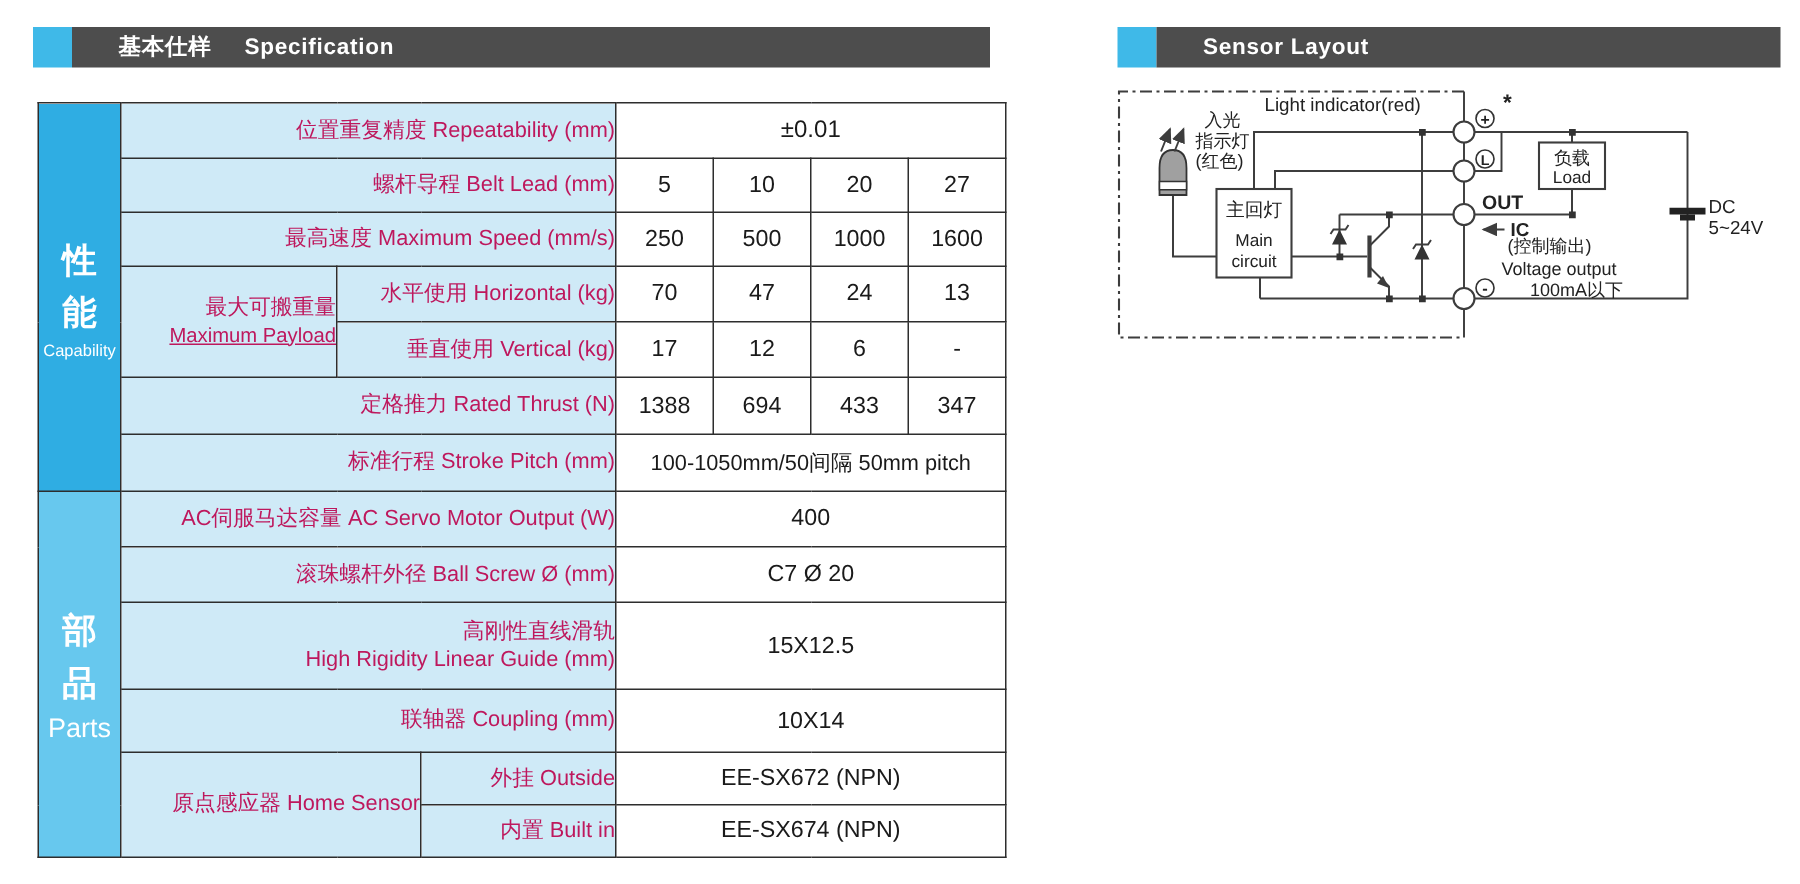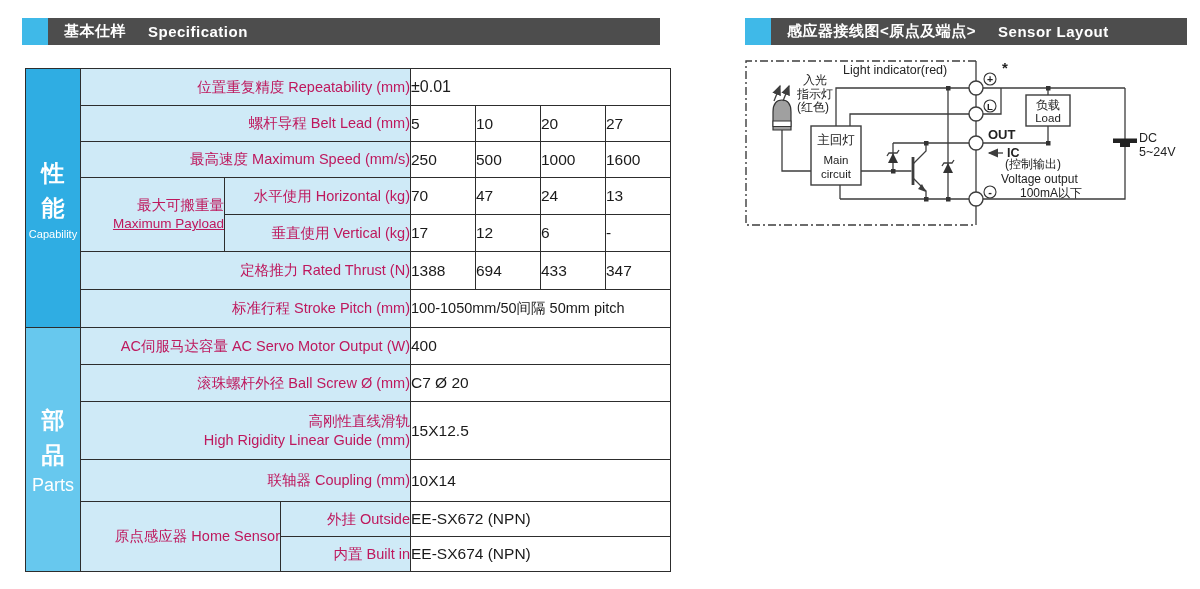--- a/index.html
+++ b/index.html
@@ -4,32 +4,32 @@
 <style>
   html,body{margin:0;padding:0;}
   body{
     width:1200px;height:589px;position:relative;background:#ffffff;
     font-family:"Liberation Sans",sans-serif;color:#1a1a1a;overflow:hidden;
   }
   
   .hbar{position:absolute;top:18px;height:27px;display:flex;align-items:stretch;}
   .hbar .accent{width:26px;background:#3fb9e8;}
   .hbar .bar{background:#4d4d4d;color:#fff;display:flex;align-items:center;
-    font-weight:bold;font-size:15px;letter-spacing:.5px;padding:0 16px;flex:1;}
+    font-weight:bold;font-size:15px;letter-spacing:.5px;padding:0 31px;flex:1;}
   .hbar .bar .zh{margin-right:22px;white-space:nowrap;}
   #hbar-left{left:22px;width:638px;}
   #hbar-right{left:745px;width:442px;}
 
   
   #spec-table{position:absolute;left:25px;top:68px;border-collapse:collapse;
     table-layout:fixed;width:645px;}
   #spec-table td{border:1.6px solid #2d2d2d;overflow:hidden;padding:0;}
   td.lbl{background:#cfeaf7;padding:2px 4px 2px 13px;font-size:14.5px;color:#be185d;
     text-align:right;vertical-align:middle;line-height:1.25;}
-  td.val{background:#fff;text-align:left;font-size:15.5px;vertical-align:middle;}
+  td.val{background:#fff;text-align:center;font-size:15.5px;vertical-align:middle;}
   td.side{color:#fff;text-align:center;vertical-align:middle;}
   td.side-cap{background:#2fade3;}
   td.side-parts{background:#67c8ee;}
   .side .zh{display:block;font-size:23px;font-weight:bold;line-height:1.5;}
   .side .en{display:block;font-size:11px;margin-top:3px;}
   .two-line .en-line{font-size:13.5px;text-decoration:underline;}
 
   
   #sensor-diagram{position:absolute;left:743px;top:56px;}
   svg text{font-family:"Liberation Sans",sans-serif;fill:#222;}
@@ -43,21 +43,20 @@
   <div class="accent"></div>
   <div class="bar">
     <span class="zh">基本仕样</span>
     <span class="en">Specification</span>
   </div>
 </div>
 
 <div class="hbar" id="hbar-right">
   <div class="accent"></div>
   <div class="bar">
-    <span class="zh">感应器接线图&lt;原点及端点&gt;</span>
     <span class="en">Sensor Layout</span>
   </div>
 </div>
 
 <table id="spec-table">
   <colgroup>
     <col style="width:55px">
       <col style="width:144px">
       <col style="width:56px">
       <col style="width:130px">

